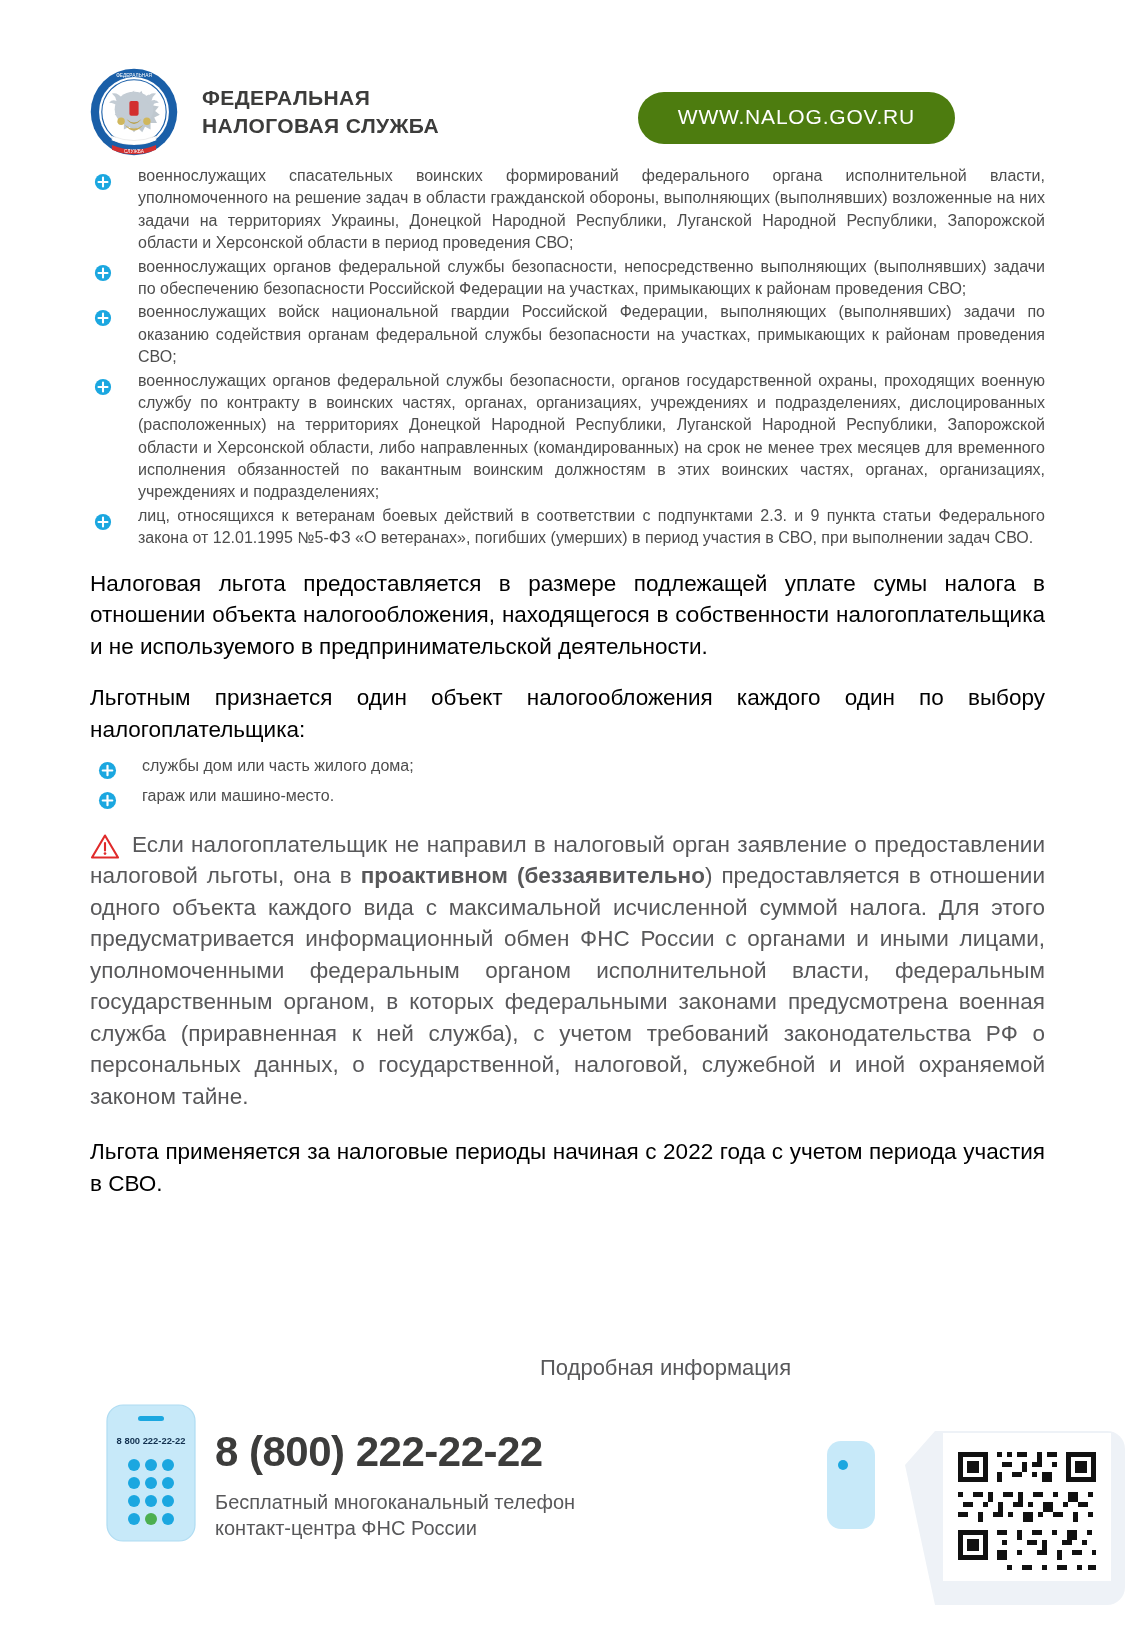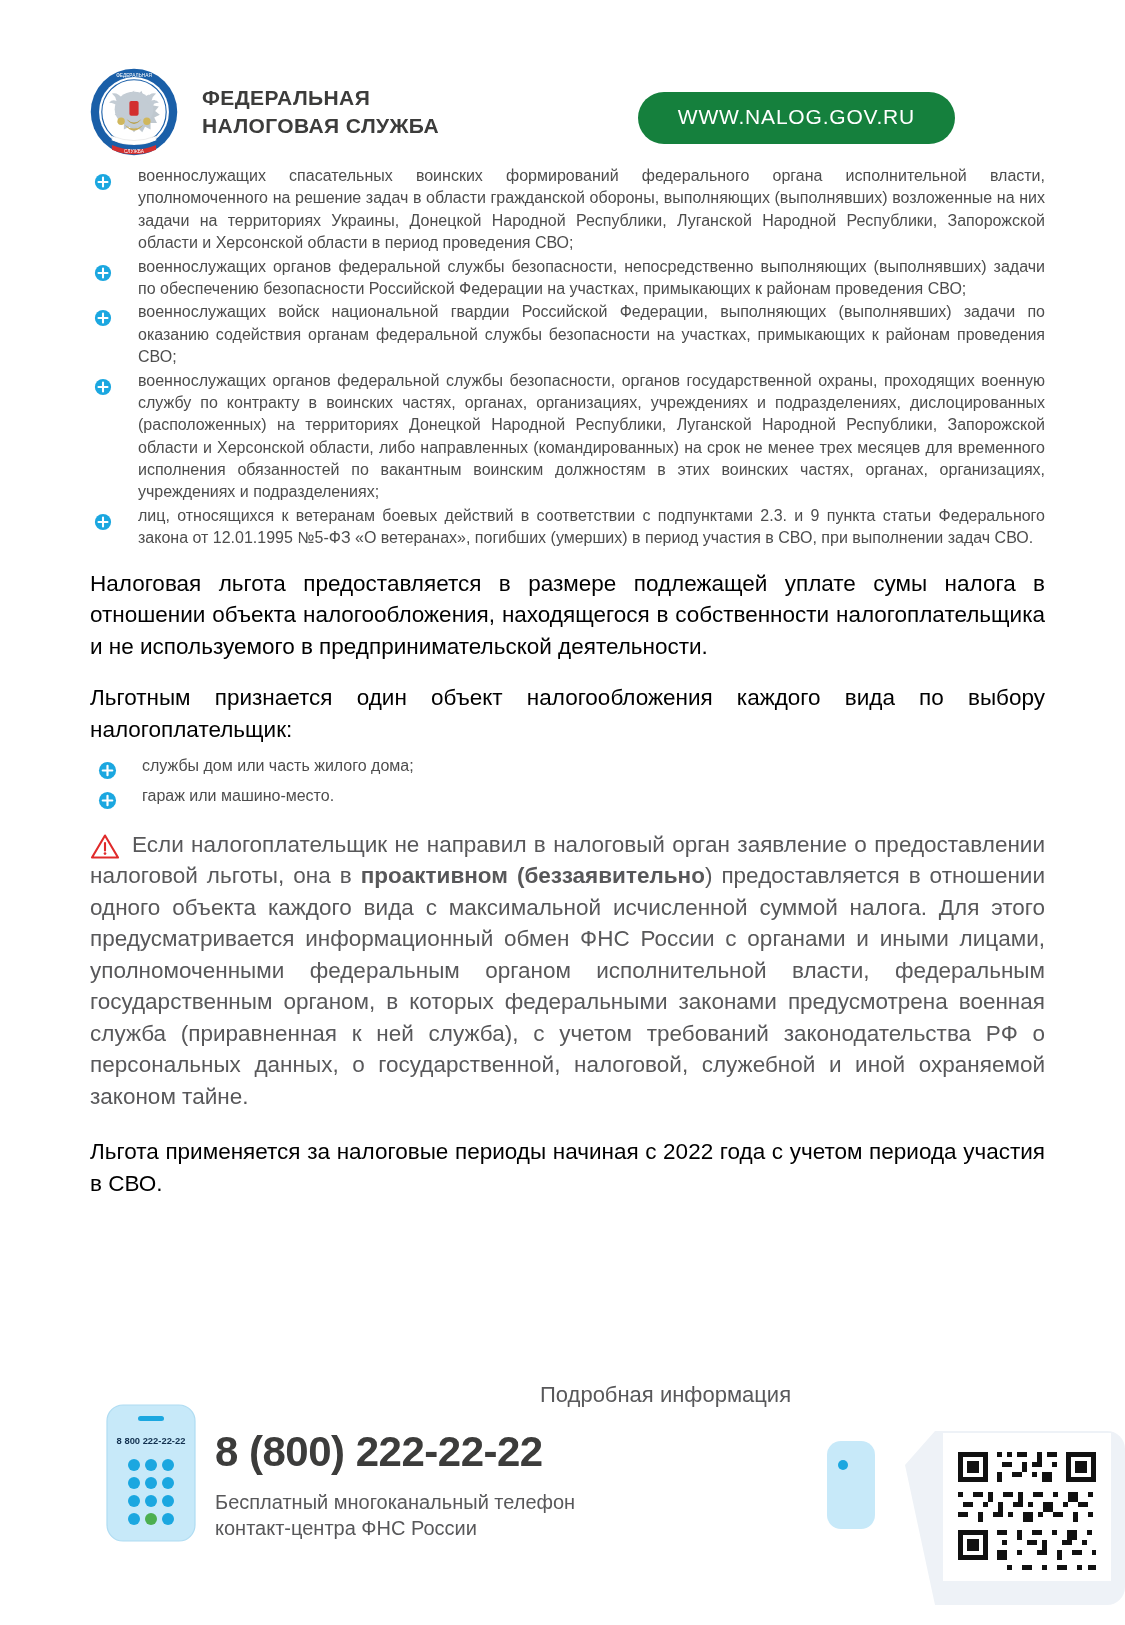--- a/index.html
+++ b/index.html
@@ -39,21 +39,21 @@
     font-weight: bold;
     font-size: 21px;
     letter-spacing: 0.4px;
     line-height: 1.32;
     color: #3c3c3b;
     text-transform: uppercase;
   }
   .url-pill {
     position: absolute;
     right: 85px; top: 92px;
-    background: #15803d;
+    background: #4d7c0f;
     color: #ffffff;
     border-radius: 30px;
     padding: 13px 40px 15px 40px;
     font-size: 21px;
     letter-spacing: 0.8px;
     font-family: "Liberation Sans", sans-serif;
     white-space: nowrap;
   }
 
   
@@ -121,21 +121,20 @@
     position: absolute;
     left: 0; bottom: 0;
     width: 1125px; height: 270px;
   }
   .detail-label {
     position: absolute;
     left: 540px; top: 0px;
     font-size: 22px;
     color: #58585a;
     white-space: nowrap;
-    margin-top: 27px;
   }
   .phone-block {
     position: absolute;
     left: 105px; top: 48px;
     display: flex;
     align-items: center;
     gap: 18px;
   }
   .phone-ill { width: 92px; height: 140px; flex: 0 0 92px; }
   .phone-info { padding-top: 26px; }
@@ -237,21 +236,21 @@
         <svg class="bullet-ic" viewBox="0 0 20 20">
           <circle cx="10" cy="10" r="9" fill="#1BA7E0"></circle>
           <path d="M10 5 v10 M5 10 h10" stroke="#fff" stroke-width="2.3" stroke-linecap="round"></path>
         </svg>
         <span class="btxt">лиц, относящихся к ветеранам боевых действий в соответствии с подпунктами 2.3. и 9 пункта статьи Федерального закона от 12.01.1995 №5-ФЗ «О ветеранах», погибших (умерших) в период участия в СВО, при выполнении задач СВО.</span>
       </li>
     </ul>
 
     <p class="para">Налоговая льгота предоставляется в размере подлежащей уплате сумы налога в отношении объекта налогообложения, находящегося в собственности налогоплательщика и не используемого в предпринимательской деятельности.</p>
 
-    <p class="para small-gap">Льготным признается один объект налогообложения каждого вида по выбору налогоплательщик:</p>
+    <p class="para small-gap">Льготным признается один объект налогообложения каждого один по выбору налогоплательщика:</p>
 
     <ul class="blist tight" style="margin-top:10px;">
       <li>
         <svg class="bullet-ic" viewBox="0 0 20 20">
           <circle cx="10" cy="10" r="9" fill="#1BA7E0"></circle>
           <path d="M10 5 v10 M5 10 h10" stroke="#fff" stroke-width="2.3" stroke-linecap="round"></path>
         </svg>
         <span class="btxt">службы дом или часть жилого дома;</span>
       </li>
       <li>

